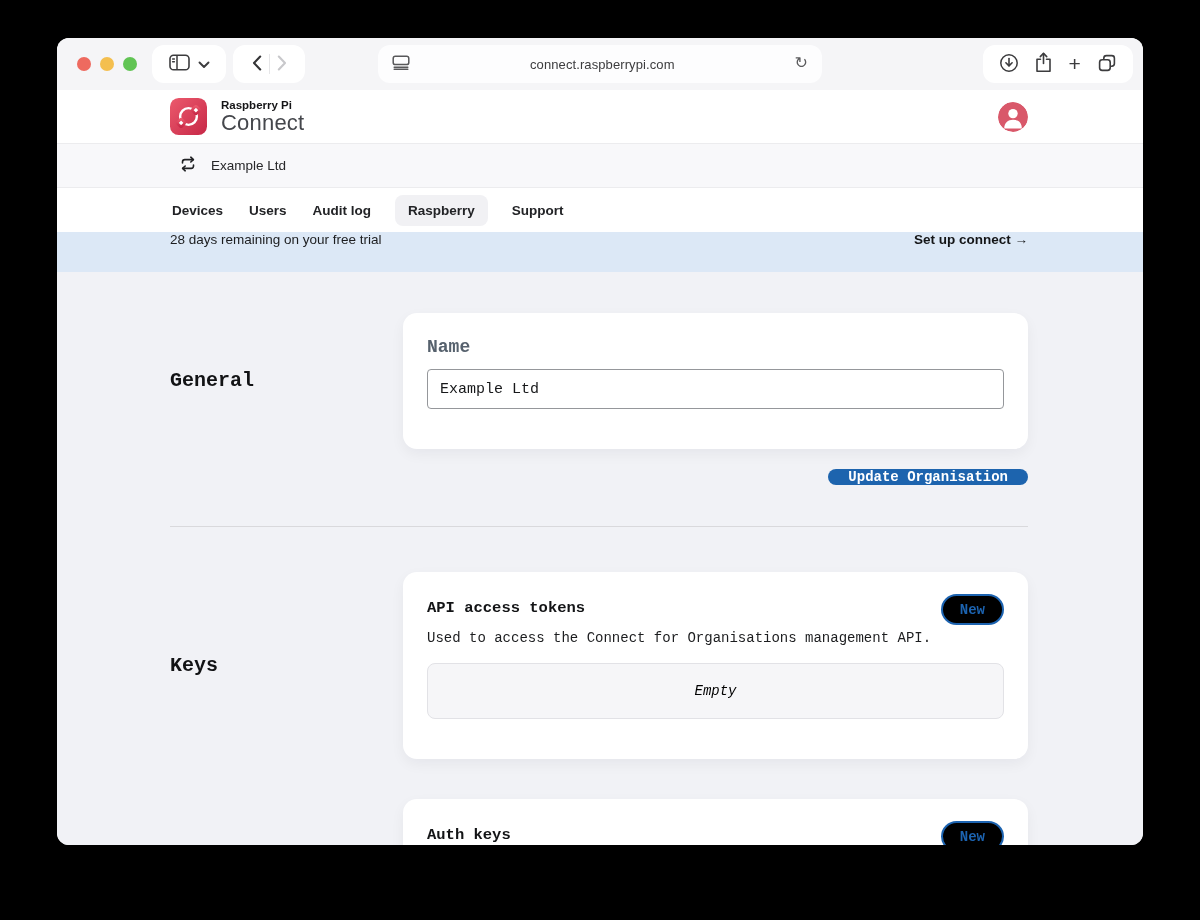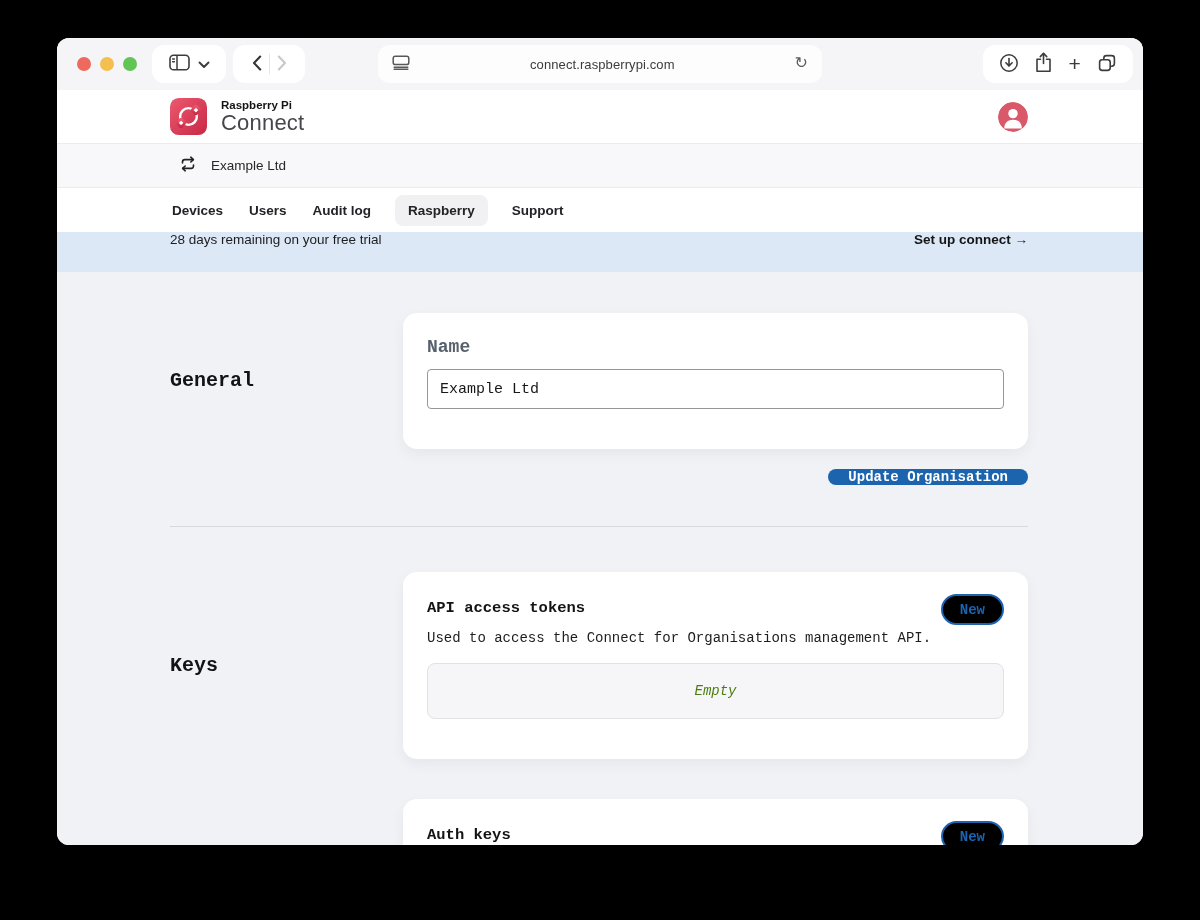--- a/index.html
+++ b/index.html
@@ -120,21 +120,21 @@
   .btn-outline {
     background:#000000; border:2px solid #1c63b0; color:#1c63b0; font-family:inherit;
     font-size:14px; font-weight:700; border-radius:999px; height:31px; padding:0 17px;
     cursor:pointer;
   }
   .card-desc { font-size:14px; color:#1c1d1f; margin-top:5px; }
   .empty-box {
     margin-top:17px; height:56px; background:#f6f6f8; border:1px solid #e2e2e6;
     border-radius:8px; display:flex; align-items:center; justify-content:center;
   }
-  .empty-text { font-size:14px; font-style:italic; color:#4d7c0f; }
+  .empty-text { font-size:14px; font-style:italic; color:#000000; }
   .row-auth { margin-top:40px; }
   .card-auth { height:170px; padding:22px 24px; }
 </style>
 </head>
 <body>
 
 <div class="window">
 
   <div class="toolbar">
     <div class="traffic">

